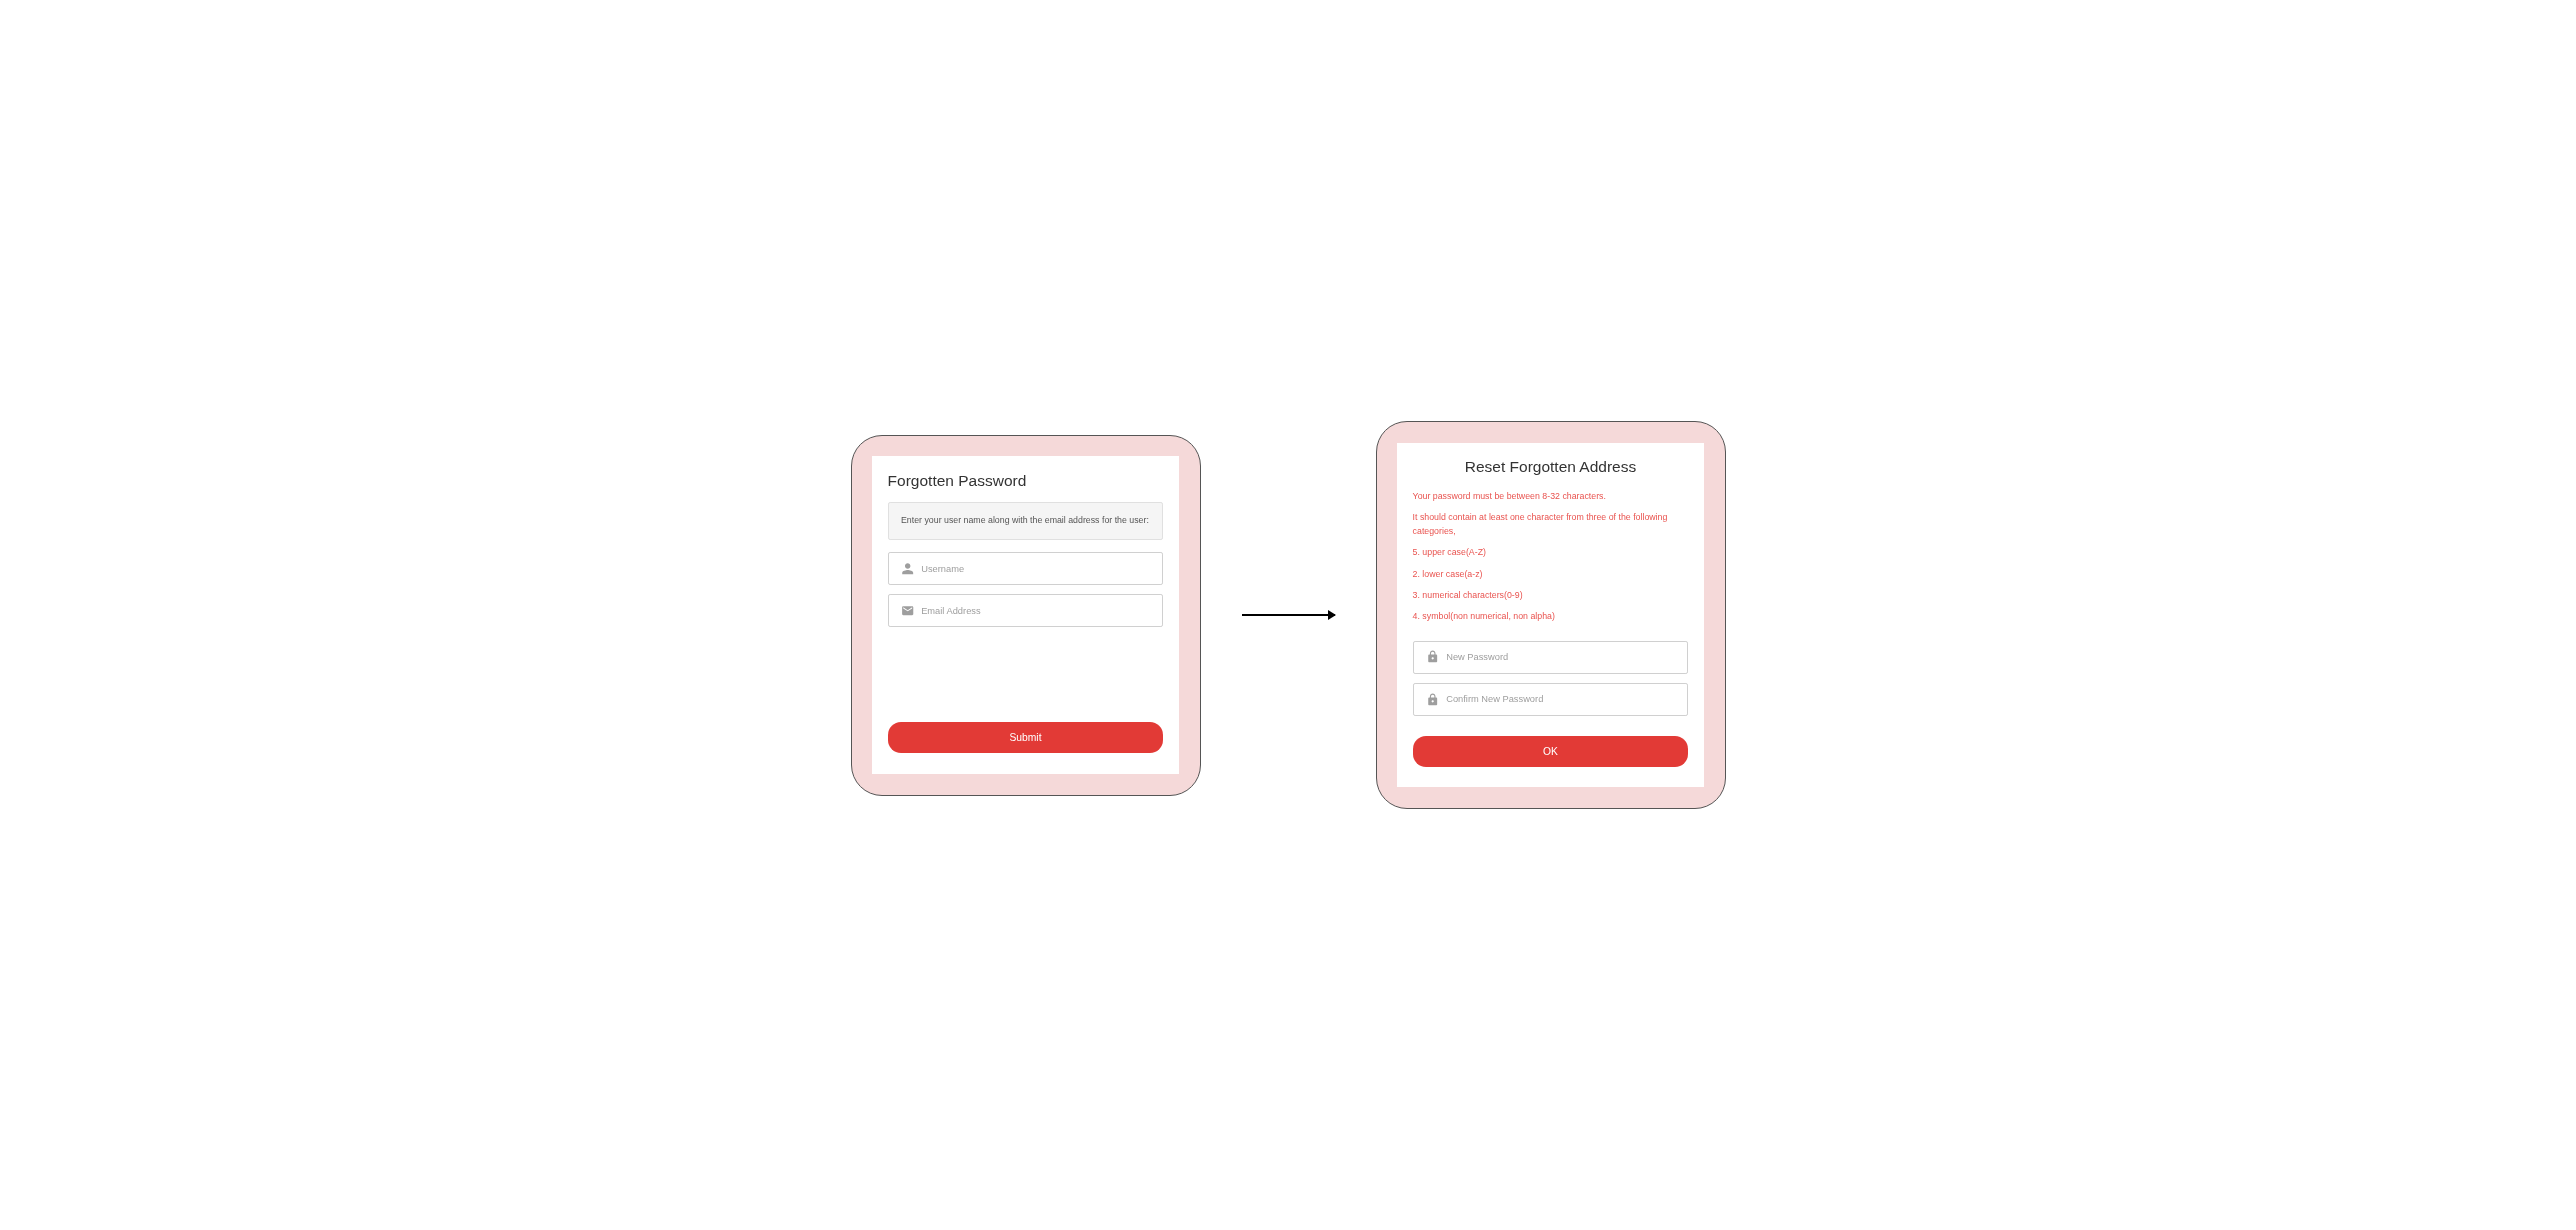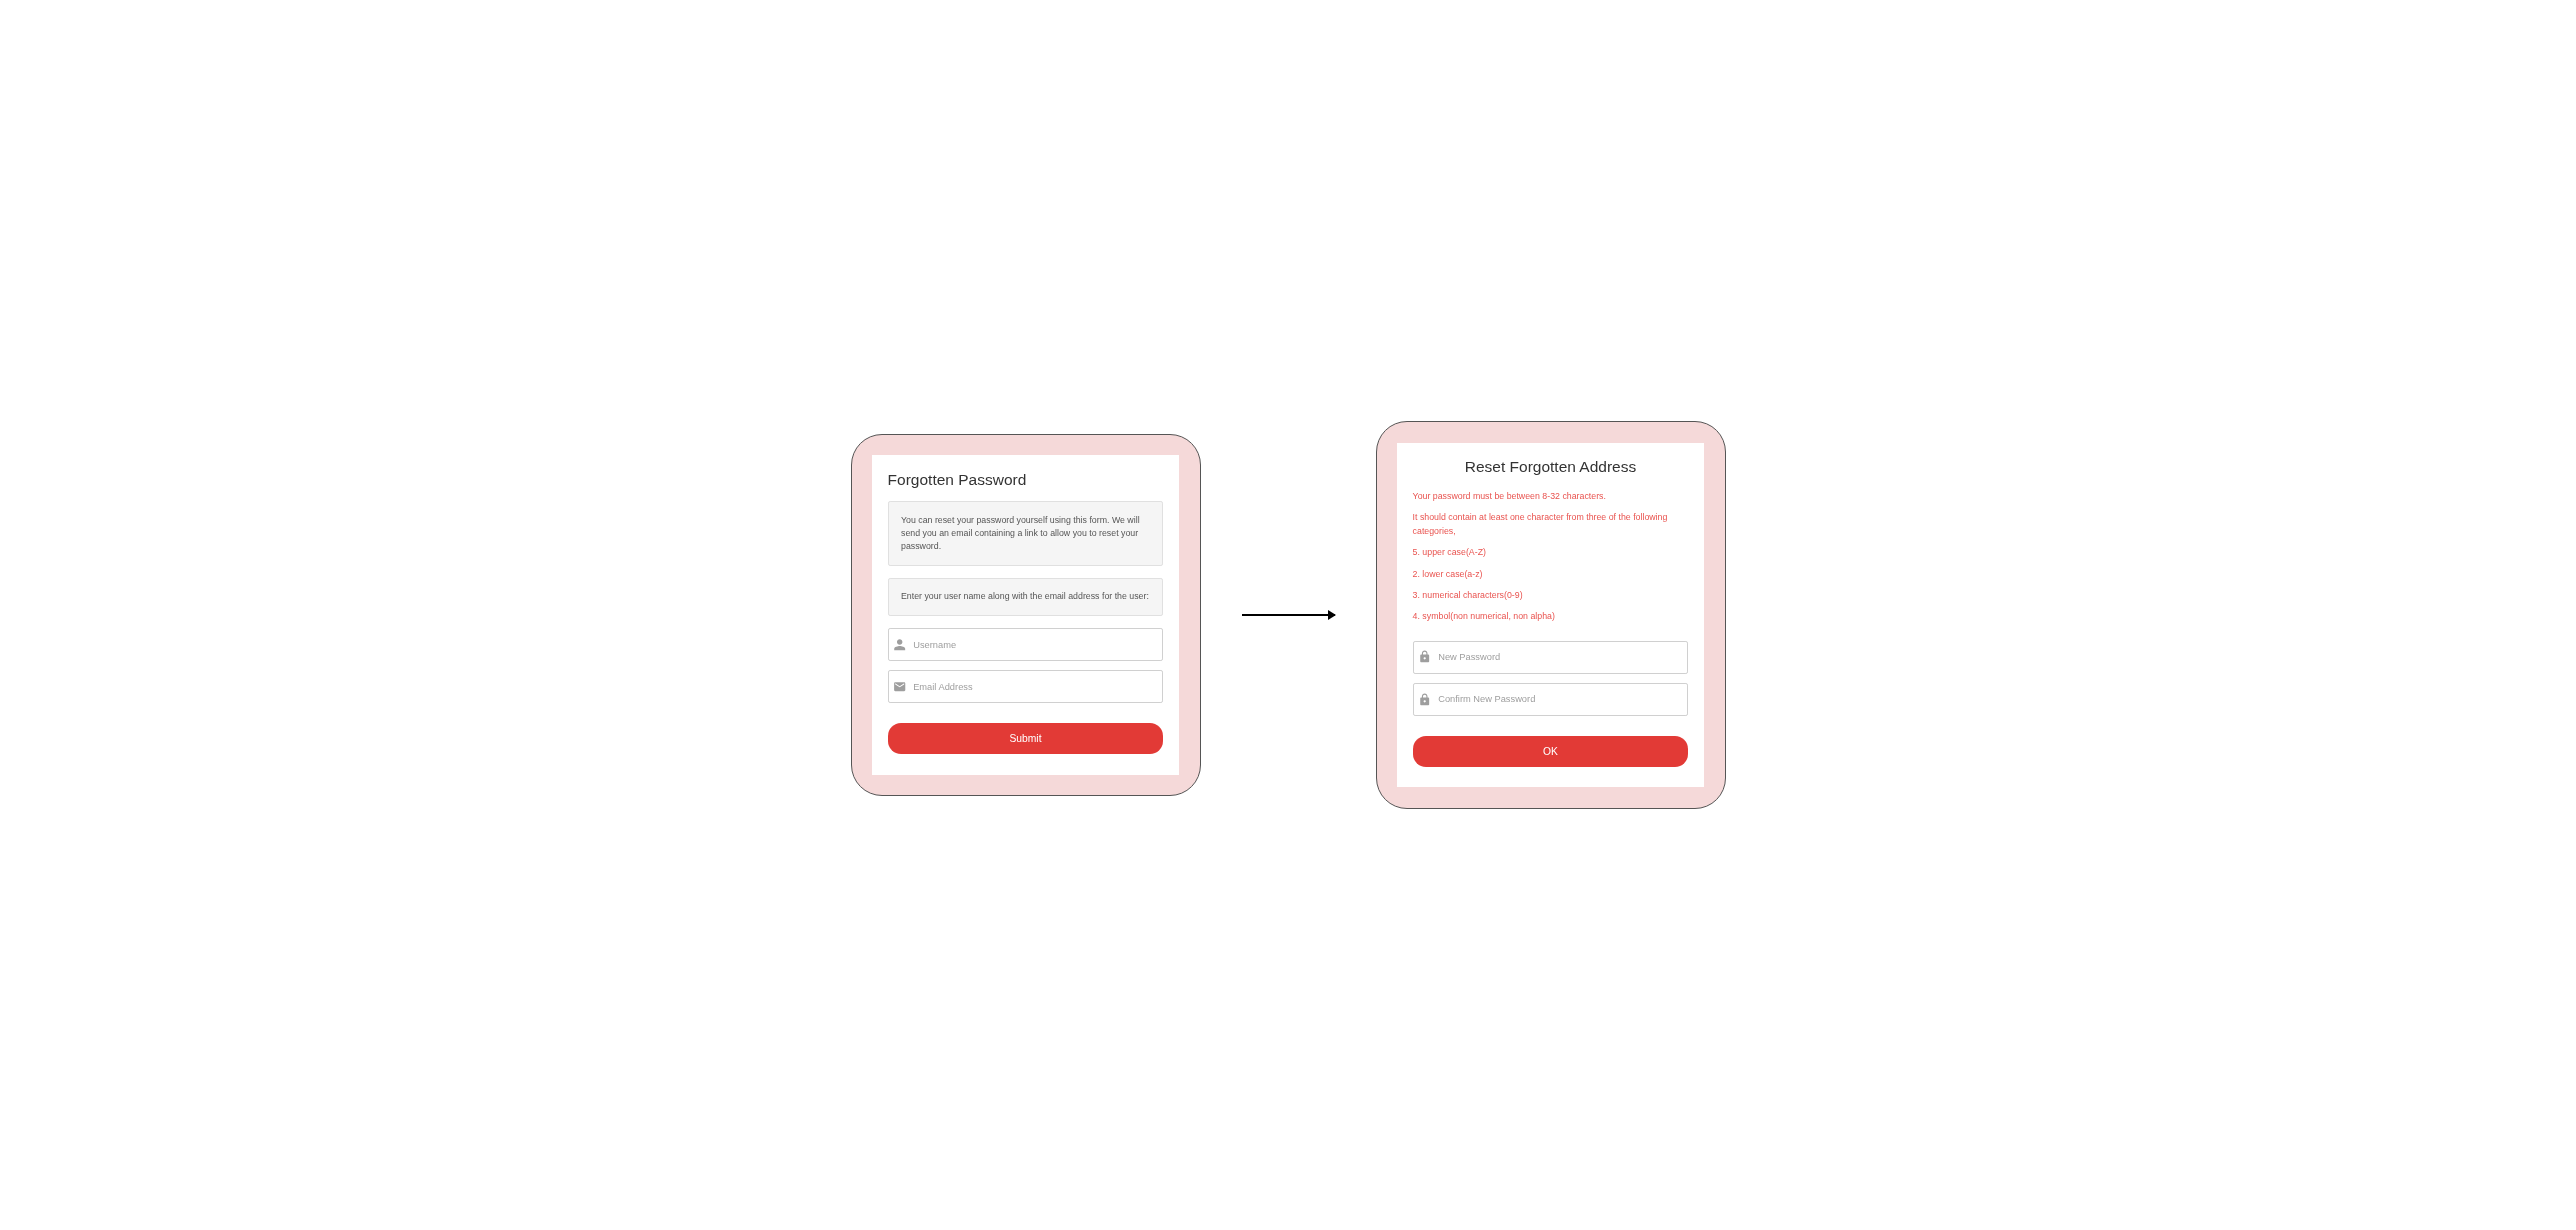--- a/index.html
+++ b/index.html
@@ -45,21 +45,21 @@
     color: #555;
     font-size: 8.8px;
     line-height: 1.5;
     margin-bottom: 12.4px;
   }
   .input-group {
     display: flex;
     align-items: center;
     border: 0.5px solid #d0d0d0;
     border-radius: 2.1px;
-    padding: 0 4px;
+    padding: 0 12px;
     height: 33px;
     margin-bottom: 9.3px;
     background: #fff;
   }
   .input-group .icon {
     width: 13.4px;
     height: 13.4px;
     margin-right: 7.2px;
     fill: #9e9e9e;
     flex-shrink: 0;
@@ -113,21 +113,20 @@
   }
   .spacer { flex:1; }
 </style>
 </head>
 <body>
 
 <div class="panel">
   <div class="card">
     <h1 class="card-title">Forgotten Password</h1>
 
-    <div class="info-box">You can reset your password yourself using this form. We will send you an email containing a link to allow you to reset your password.</div>
     <div class="info-box">Enter your user name along with the email address for the user:</div>
 
     <div class="input-group">
       <svg class="icon" viewBox="0 0 24 24">
         <path d="M12 12c2.7 0 4.9-2.2 4.9-4.9S14.7 2.2 12 2.2 7.1 4.4 7.1 7.1 9.3 12 12 12zm0 2.4c-3.3 0-9.8 1.7-9.8 4.9v2.5h19.6v-2.5c0-3.2-6.5-4.9-9.8-4.9z"></path>
       </svg>
       <input type="text" placeholder="Username" style="">
     </div>
 
     <div class="input-group">

